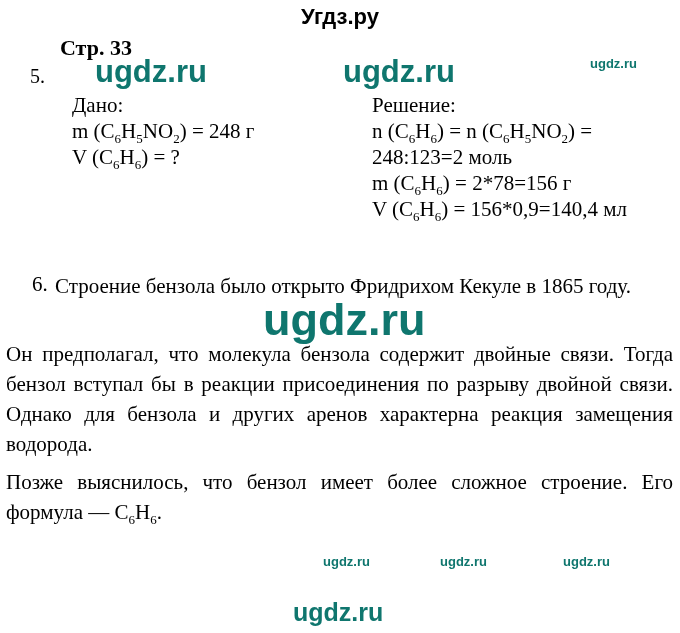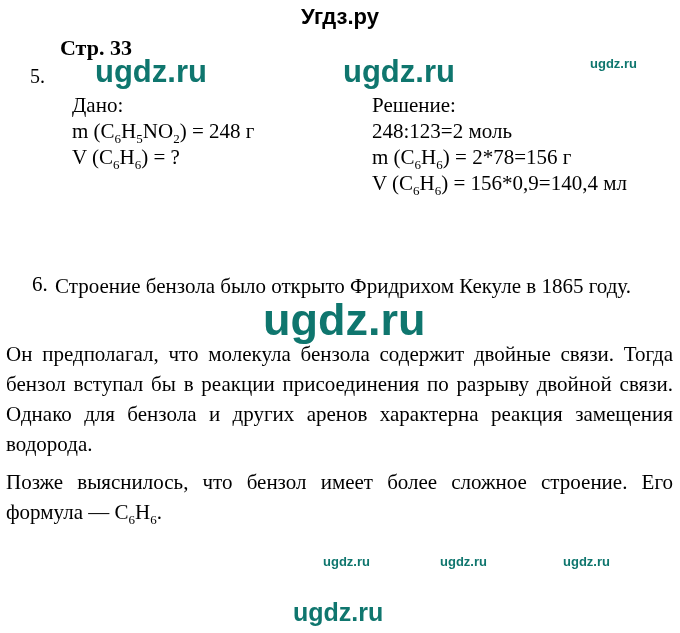--- a/index.html
+++ b/index.html
@@ -63,20 +63,21 @@
   <div class="p5-num">5.</div>
 
   <div class="col col-given">
     <div>Дано:</div>
     <div>m (C<sub>6</sub>H<sub>5</sub>NO<sub>2</sub>) = 248 г</div>
     <div>V (C<sub>6</sub>H<sub>6</sub>) = ?</div>
   </div>
 
   <div class="col col-solution">
     <div>Решение:</div>
+    <div>n (C<sub>6</sub>H<sub>6</sub>) = n (C<sub>6</sub>H<sub>5</sub>NO<sub>2</sub>) =</div>
     <div>248:123=2 моль</div>
     <div>m (C<sub>6</sub>H<sub>6</sub>) = 2*78=156 г</div>
     <div>V (C<sub>6</sub>H<sub>6</sub>) = 156*0,9=140,4 мл</div>
   </div>
 
   <div class="p6-num">6.</div>
   <div class="p6-statement">Строение бензола было открыто Фридрихом Кекуле в 1865 году.</div>
 
   <div class="answers">
     <p>Он предполагал, что молекула бензола содержит двойные связи. Тогда бензол вступал бы в реакции присоединения по разрыву двойной связи. Однако для бензола и других аренов характерна реакция замещения водорода.</p>

